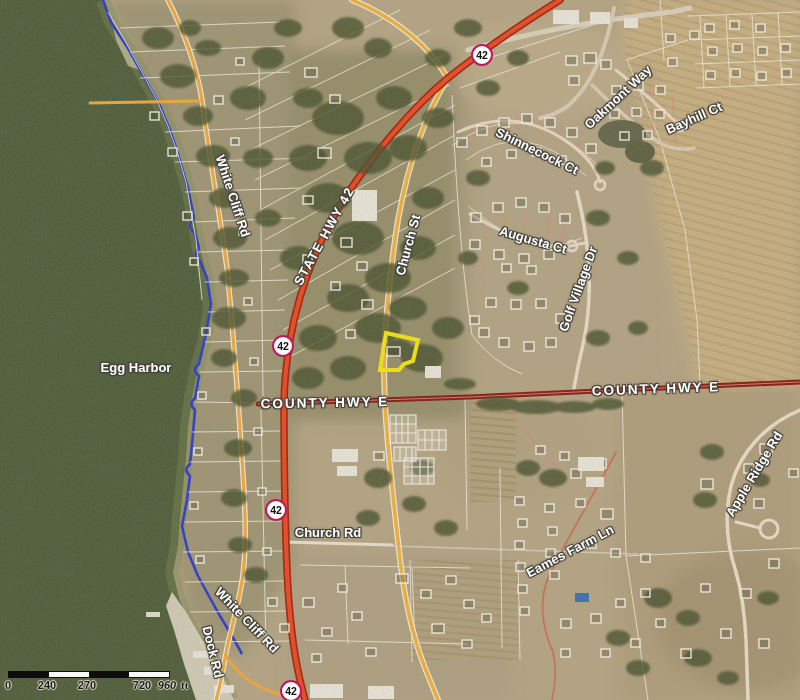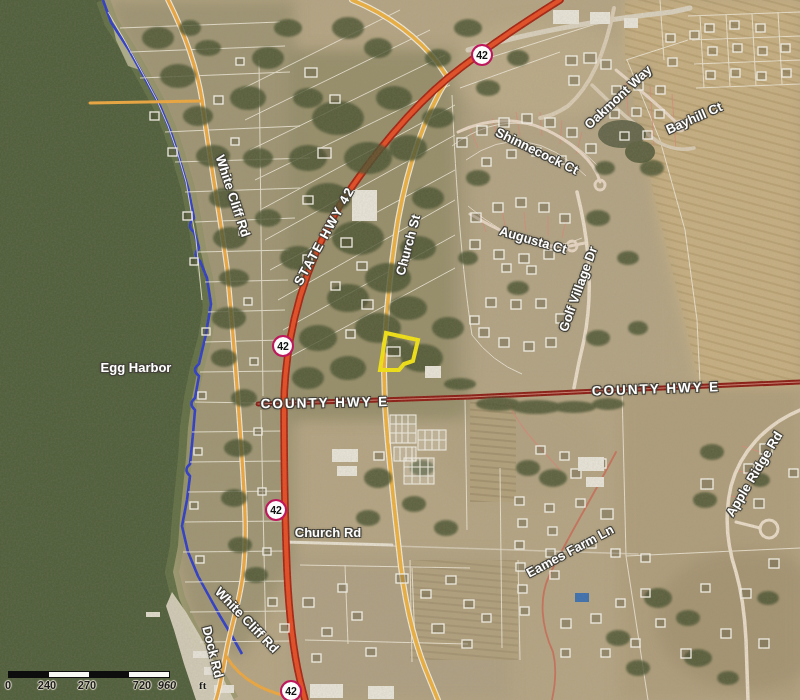--- a/index.html
+++ b/index.html
@@ -434,15 +434,15 @@
   <div class="seg s-b"></div>
   <div class="seg s-w"></div>
   <div class="seg s-b"></div>
   <div class="seg s-w"></div>
 </div>
 <div class="tick" style="left:8px;">0</div>
 <div class="tick" style="left:47px;">240</div>
 <div class="tick" style="left:87px;">270</div>
 <div class="tick" style="left:119px;margin-left:23px;">720</div>
 <div class="tick" style="left:167px;font-style:italic;">960</div>
-<div class="tick unit" style="left:199px;font-family:Liberation Serif, serif;">ft</div>
+<div class="tick unit" style="left:181px;font-family:Liberation Serif, serif;">ft</div>
 
 </div>
 
 </body></html>

